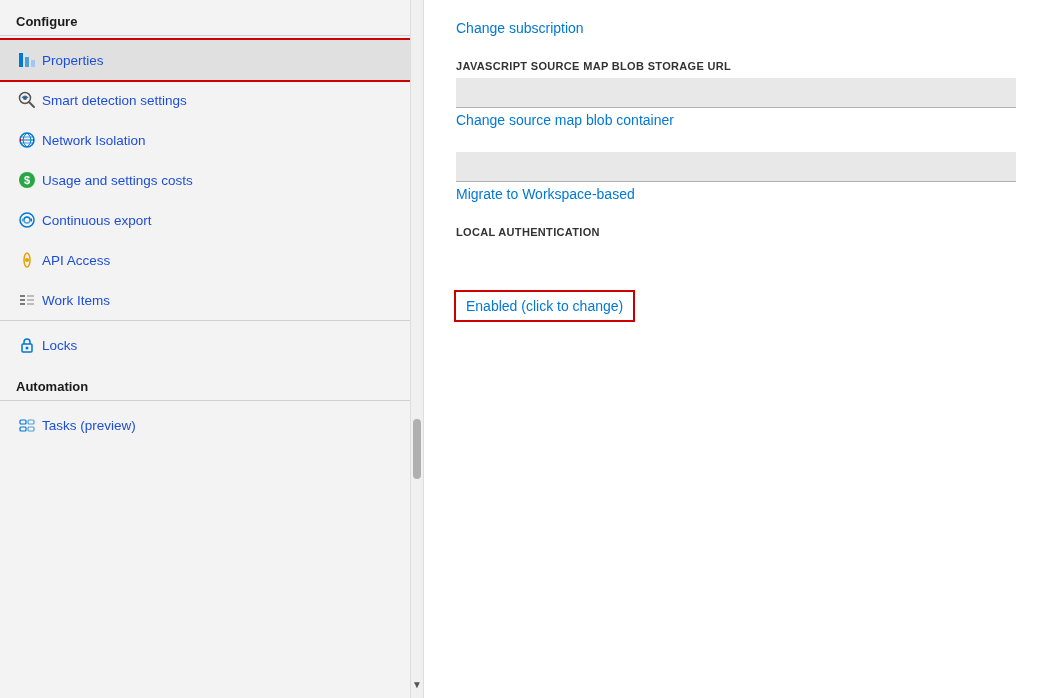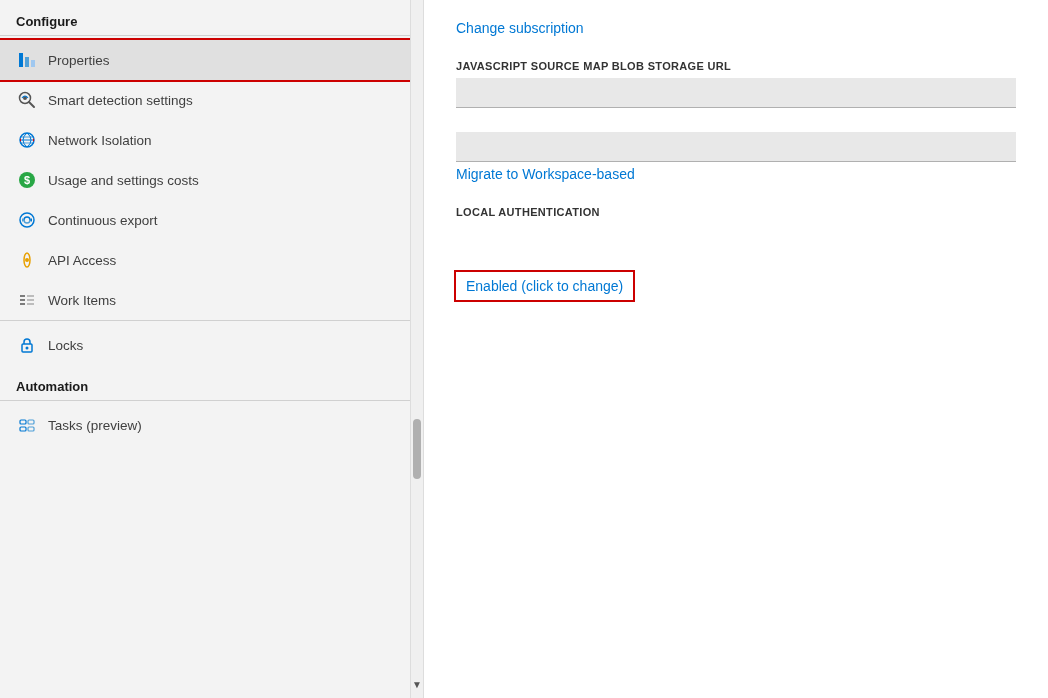--- a/index.html
+++ b/index.html
@@ -35,23 +35,23 @@
       height: 1px;
       background: #d0d0d0;
       margin: 0 0 4px 0;
     }
 
     .sidebar-item {
       display: flex;
       align-items: center;
       padding: 9px 16px;
       cursor: pointer;
-      color: #404040;
+      color: #1d4ed8;
       font-size: 13.5px;
-      gap: 10px;
+      gap: 4px;
       background: transparent;
     }
 
     .sidebar-item.active {
       background: #e0e0e0;
       outline: 2px solid #c00;
     }
 
     .sidebar-item .icon {
       width: 22px;
@@ -281,20 +281,21 @@
 
   <div class="field-group">
     <a class="field-link">Change subscription</a>
   </div>
 
 
   <div class="field-group">
     <div class="field-label">JAVASCRIPT SOURCE MAP BLOB STORAGE URL</div>
     <input class="field-input" type="text" value="" readonly="" style="">
     <br>
+    <a class="field-link">Change source map blob container</a>
   </div>
 
   <div class="field-group">
     <input class="field-input" type="text" value="" readonly="" style="">
     <br>
     <a class="field-link">Migrate to Workspace-based</a>
   </div>
 
   <div class="field-group">
     <div class="field-label">LOCAL AUTHENTICATION</div>

